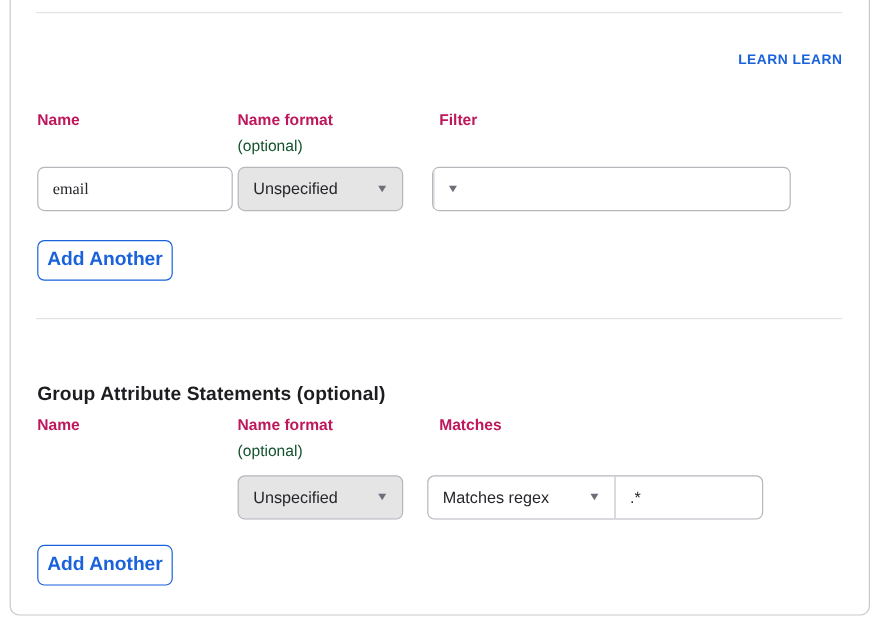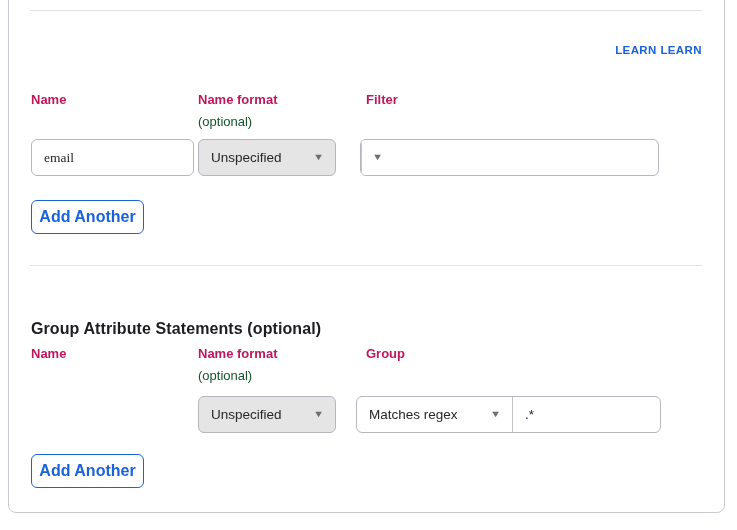--- a/index.html
+++ b/index.html
@@ -200,30 +200,30 @@
   </div>
 
   <button class="add-btn" style="top:200px;">Add Another</button>
 
   <div class="divider" style="top:265px;"></div>
 
   <div class="section-title" style="top:288px;margin-top:32px;">Group Attribute Statements (optional)</div>
 
   <div class="col-header" style="left:31px; top:346px;">Name</div>
   <div class="col-header" style="left:198px; top:346px;">Name format</div>
-  <div class="col-header" style="left:366px; top:346px;">Group</div>
+  <div class="col-header" style="left:366px; top:346px;">Matches</div>
   <div class="col-note" style="left:198px; top:368px;">(optional)</div>
 
 
   <div class="select-box" style="left:198px; top:396px; width:138px;">
     <span>Unspecified</span>
     <span class="arrow">▼</span>
   </div>
 
-  <div class="combo-group" style="left:356px; top:396px; width:305px;">
+  <div class="combo-group" style="left:356px; top:396px; width:280px;">
     <div class="combo-select-seg">
       <span>Matches regex</span>
       <span class="arrow">▼</span>
     </div>
     <input class="combo-main" type="text" value=".*" style="">
   </div>
 
   <button class="add-btn" style="top:454px;">Add Another</button>
 
 </div>

